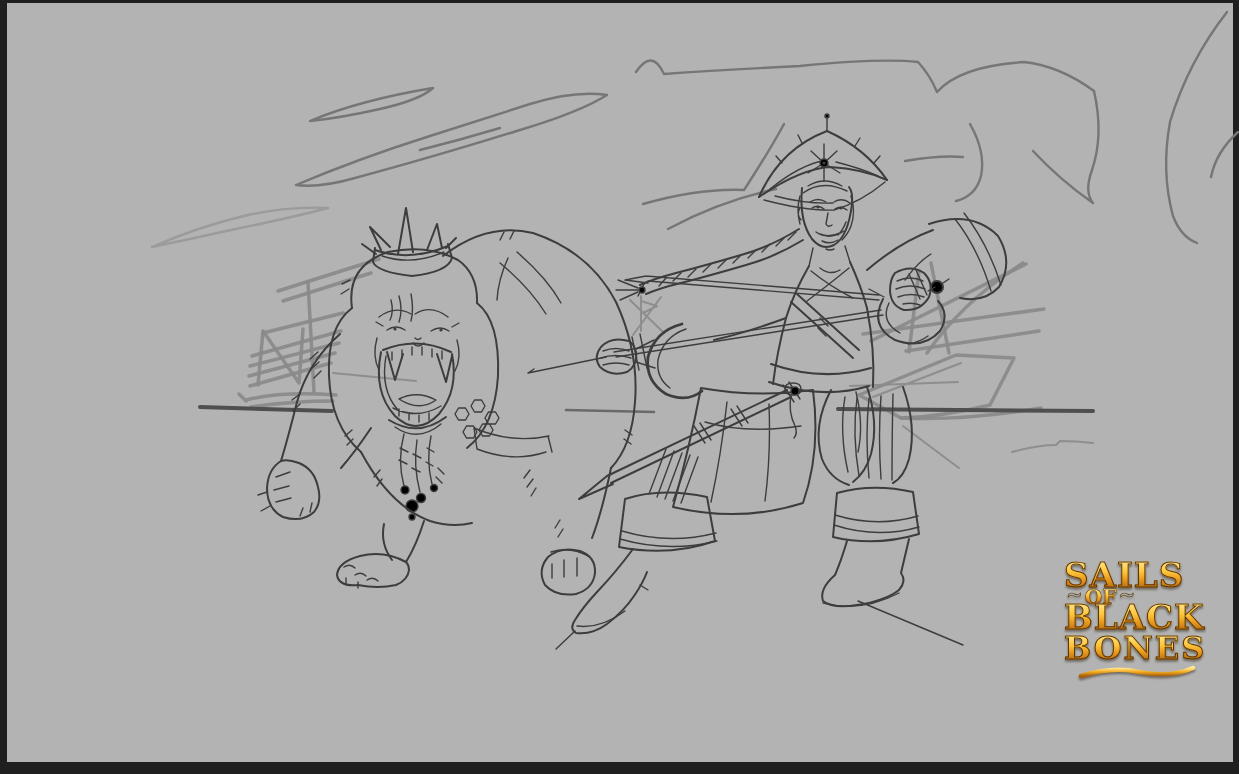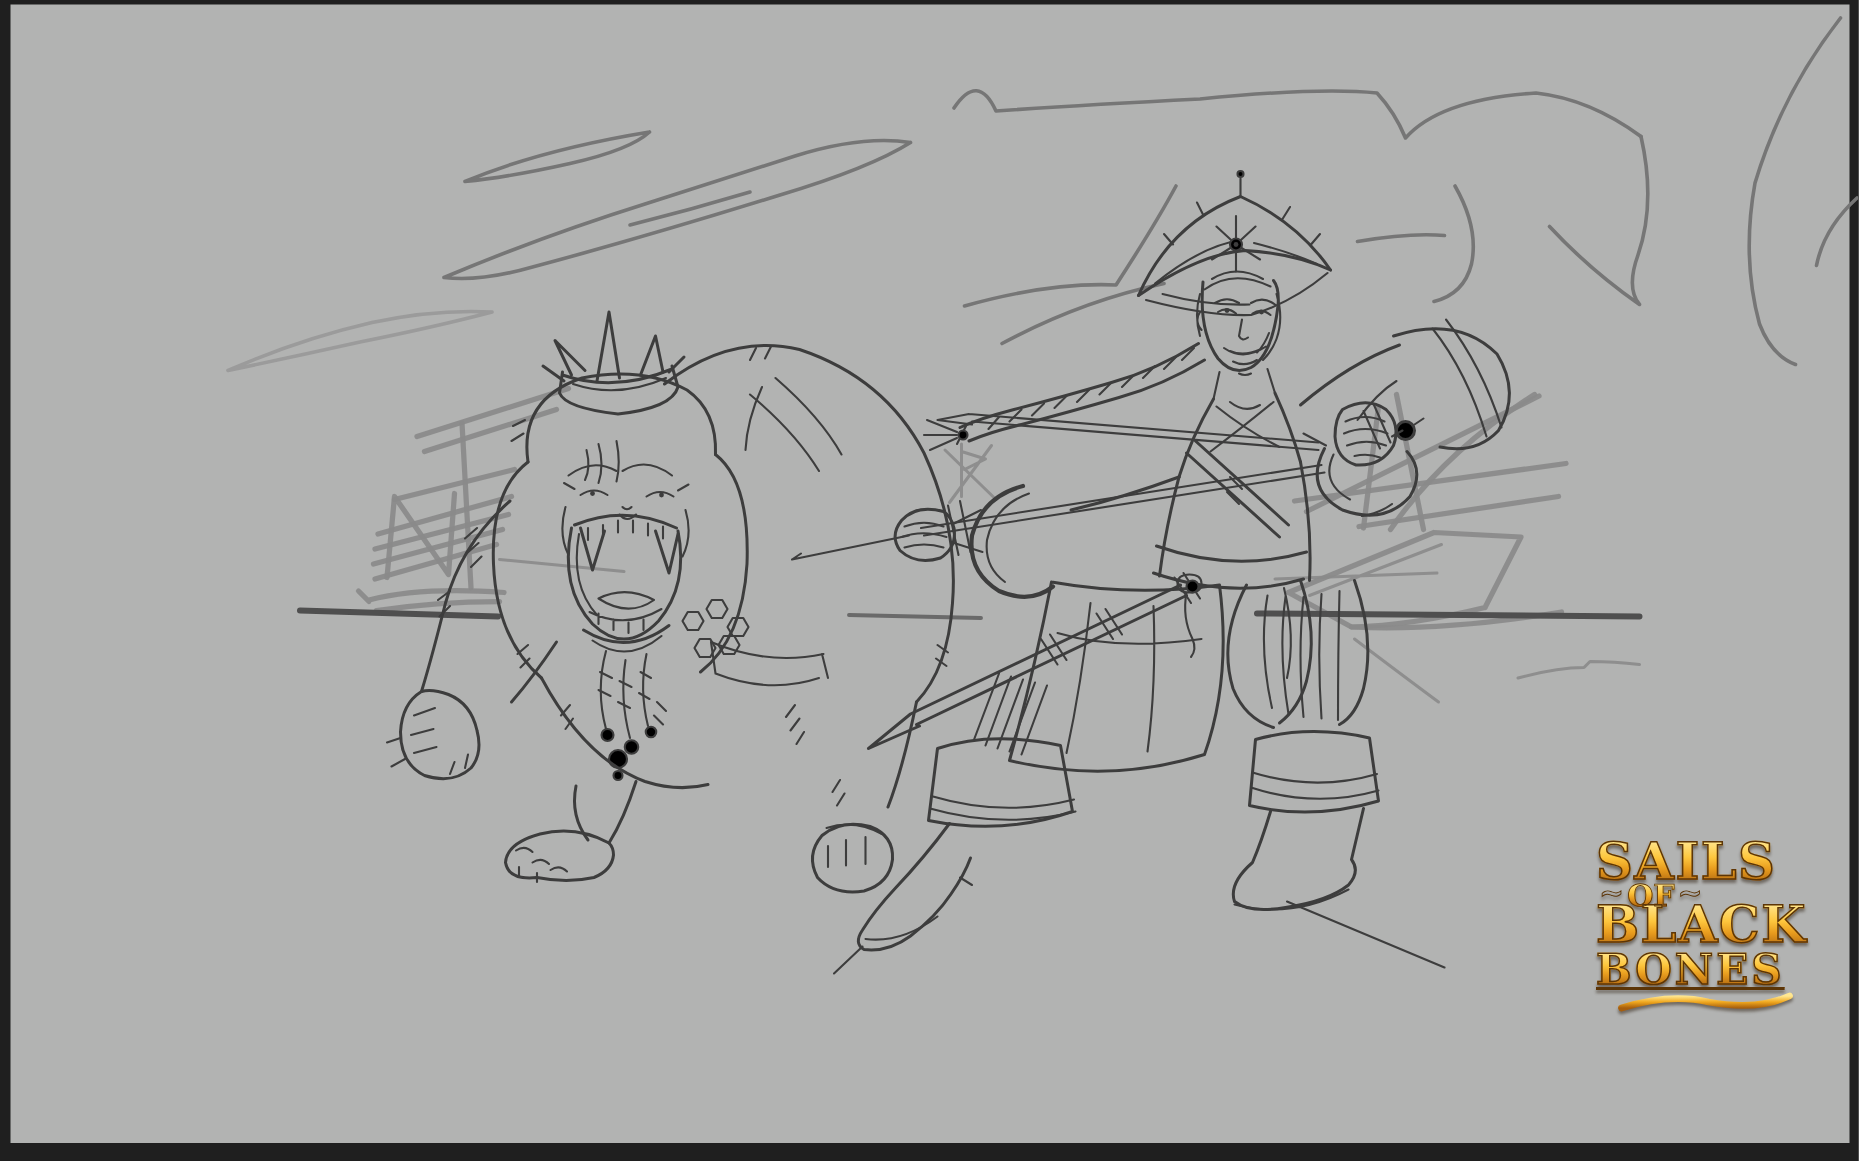--- a/index.html
+++ b/index.html
@@ -26,21 +26,21 @@
   .gold{color:var(--gold-mid,#f6b62a);}
   @supports (-webkit-background-clip: text){
     .gold{background:linear-gradient(180deg,var(--gold-light,#ffe791) 0%,#fdc63d 38%,#e89c1e 62%,var(--gold-dark,#a65e0d) 100%);
           -webkit-background-clip:text;background-clip:text;color:transparent;}
   }
   .logo-line{line-height:.92;-webkit-text-stroke:1px #5c3507;letter-spacing:1px;}
   .logo-sails{font-size:34px;}
   .logo-of-row{line-height:.8;margin:-2px 0 -3px 0;font-size:20px;-webkit-text-stroke:.6px #5c3507;}
   .logo-of-row .tilde{margin:0 2px;position:relative;top:-2px;}
   .logo-black{font-size:34px;}
-  .logo-bones{font-size:28px;letter-spacing:2px;text-decoration:underline;}
+  .logo-bones{font-size:32px;letter-spacing:2px;}
   .logo-swash{display:block;margin:1px auto 0 auto;}
 </style>
 </head>
 <body>
 
 <div class="frame">
   <div class="canvas"></div>
 
   <svg class="sketch" width="1239" height="774" viewBox="0 0 1239 774" xmlns="http://www.w3.org/2000/svg">
 

